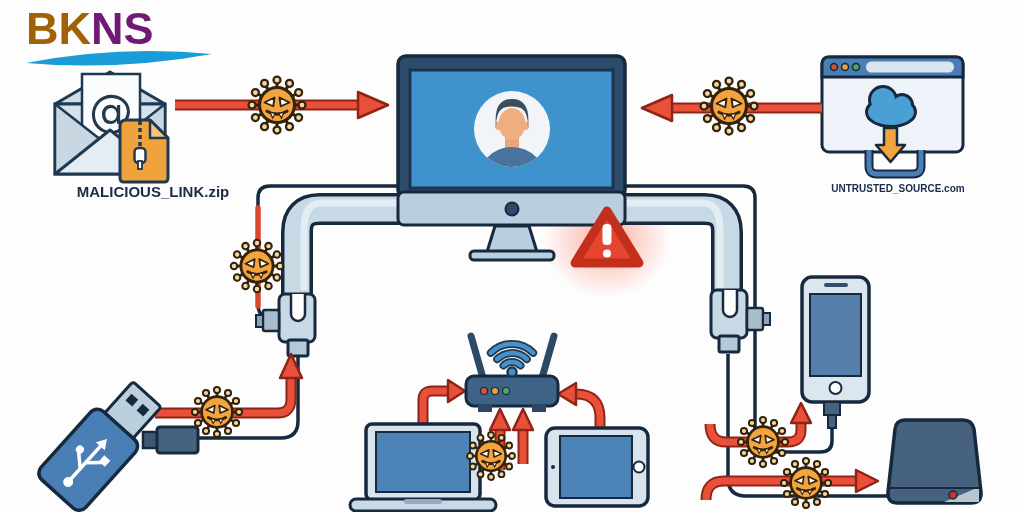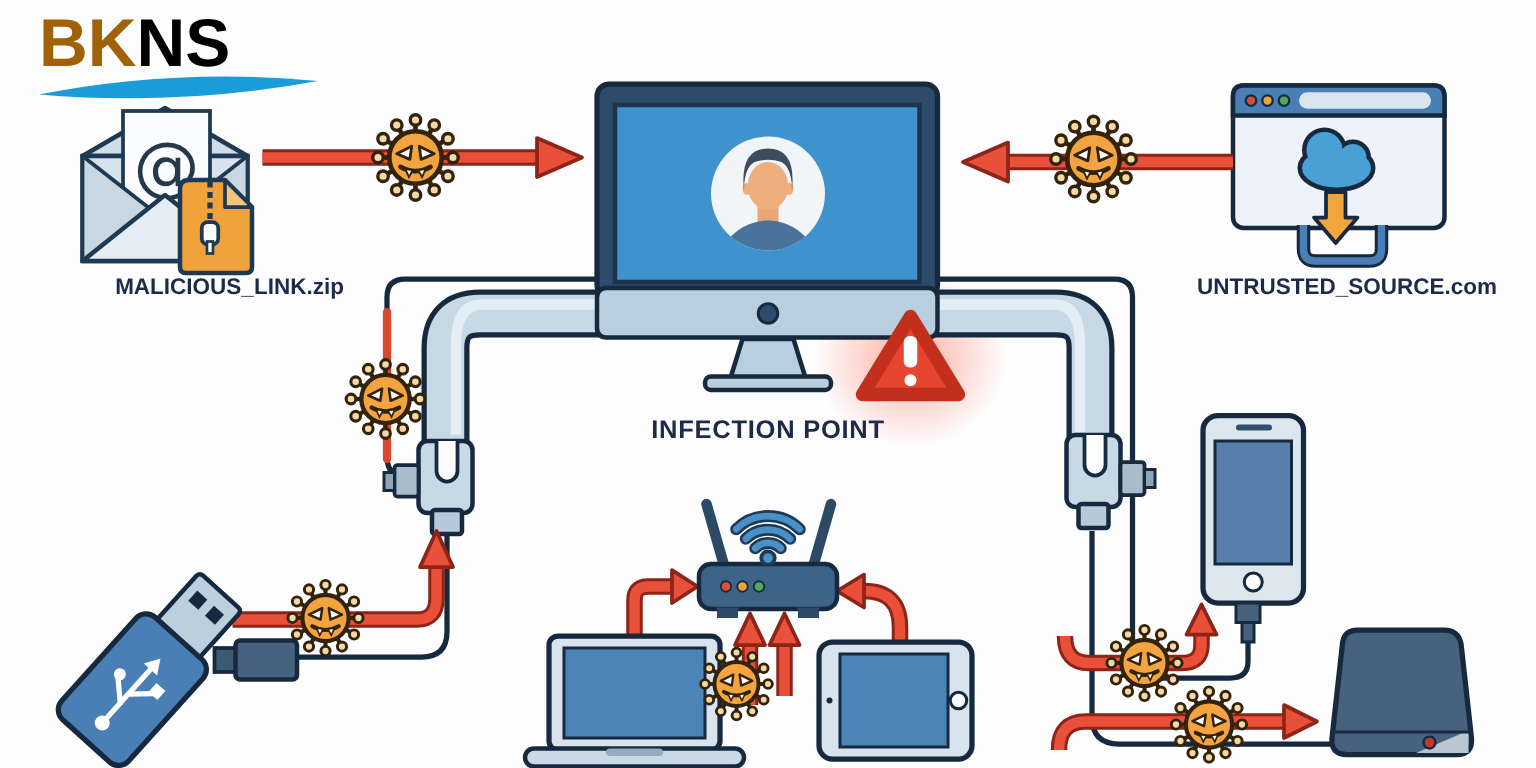--- a/index.html
+++ b/index.html
@@ -1,25 +1,25 @@
 <!DOCTYPE html>
 <html><head>
 <meta charset="utf-8">
 <style>
   html,body{margin:0;padding:0;background:#ffffff;}
   #stage{position:relative;width:1024px;height:512px;background:#fdfdfe;overflow:hidden;
          font-family:"Liberation Sans",sans-serif;}
   #artwork{position:absolute;left:0;top:0;}
   .caption{position:absolute;transform:translateX(-50%);font-weight:bold;color:#1c2b4a;white-space:nowrap;}
   #label-email{left:129px;top:183px;font-size:15px;margin-left:24px;}
-  #label-web{left:898px;top:183px;font-size:15px;}
+  #label-web{left:898px;top:183px;font-size:10px;}
   #label-infection{left:512px;top:277px;font-size:17px;letter-spacing:.5px;}
   #logo{position:absolute;left:26px;top:6px;font-size:45px;font-weight:800;line-height:1;letter-spacing:0px;}
   .logo-red{color:#a16207;}
-  .logo-blue{color:#000000;}
+  .logo-blue{color:#701a75;}
 </style>
 </head>
 <body>
 
 <div id="stage">
 
 <svg id="artwork" width="1024" height="512" viewBox="0 0 1024 512">
   <defs>
     <radialGradient id="glow">
       <stop offset="0" stop-color="#ff4d2e" stop-opacity="0.5"></stop>
@@ -298,15 +298,14 @@
   <use href="#virus" transform="translate(763,442) scale(1.1)"></use>
   <use href="#virus" transform="translate(806,483) scale(1.1)"></use>
 
   <path d="M26,63 Q118,45 212,54 Q119,71 26,63 Z" fill="#1a9cd8"></path>
 </svg>
 
 <div id="logo"><span class="logo-red">BK</span><span class="logo-blue">NS</span></div>
 
 <div id="label-email" class="caption">MALICIOUS_LINK.zip</div>
 <div id="label-web" class="caption">UNTRUSTED_SOURCE.com</div>
-<div id="label-infection" class="caption">INFECTION POINT</div>
 
 </div>
 
 </body></html>

